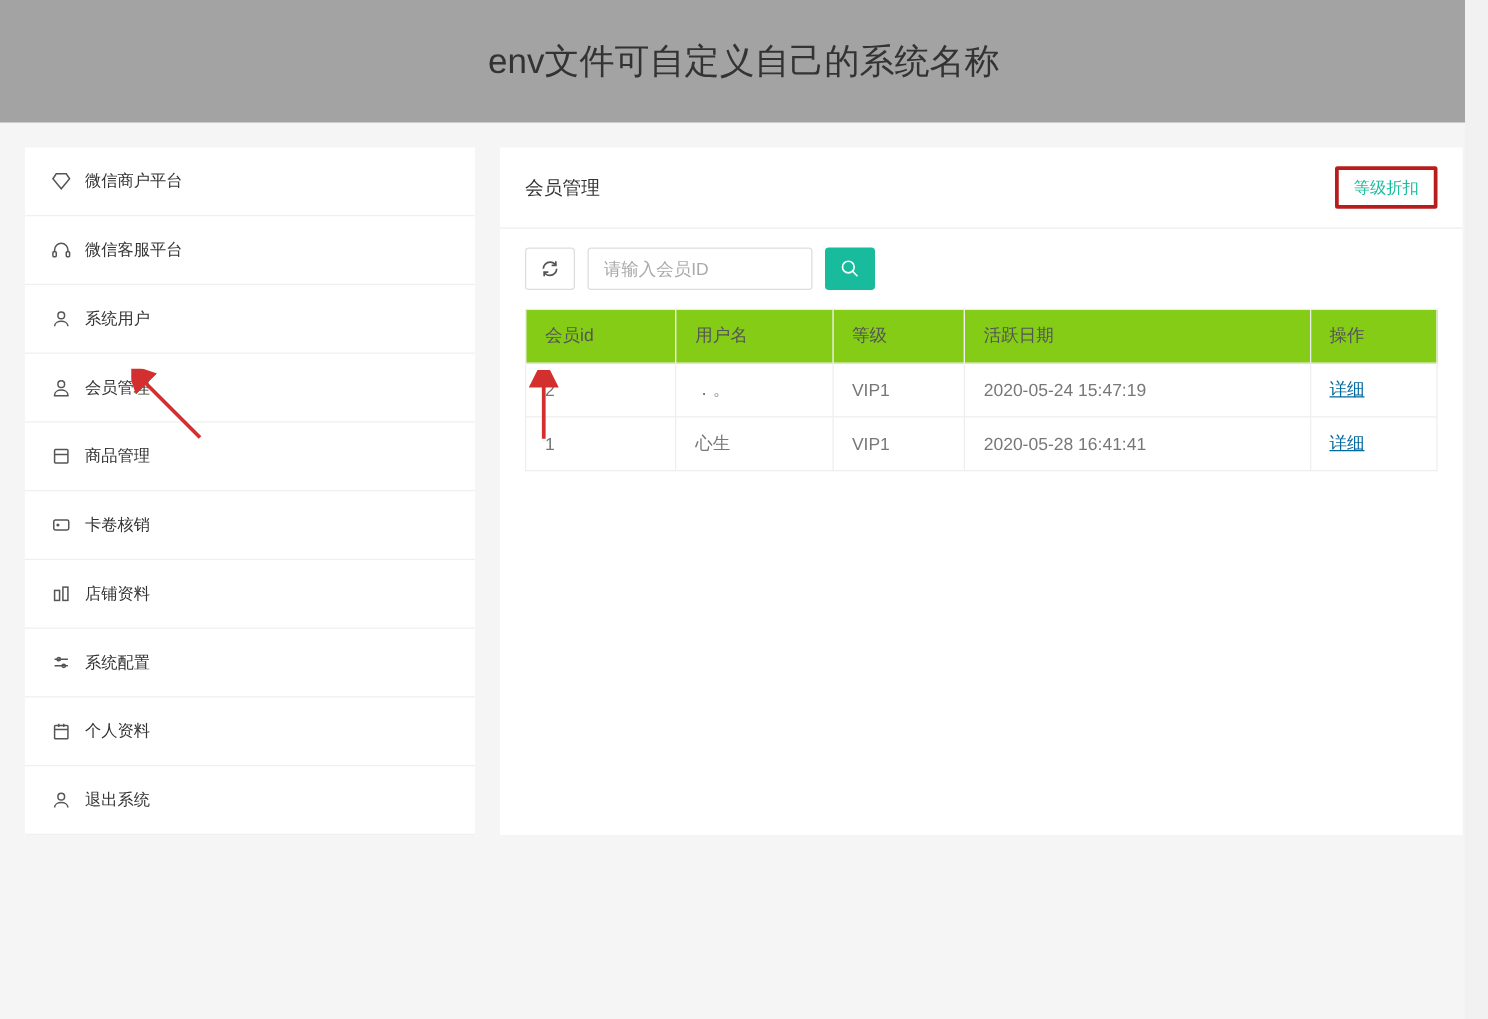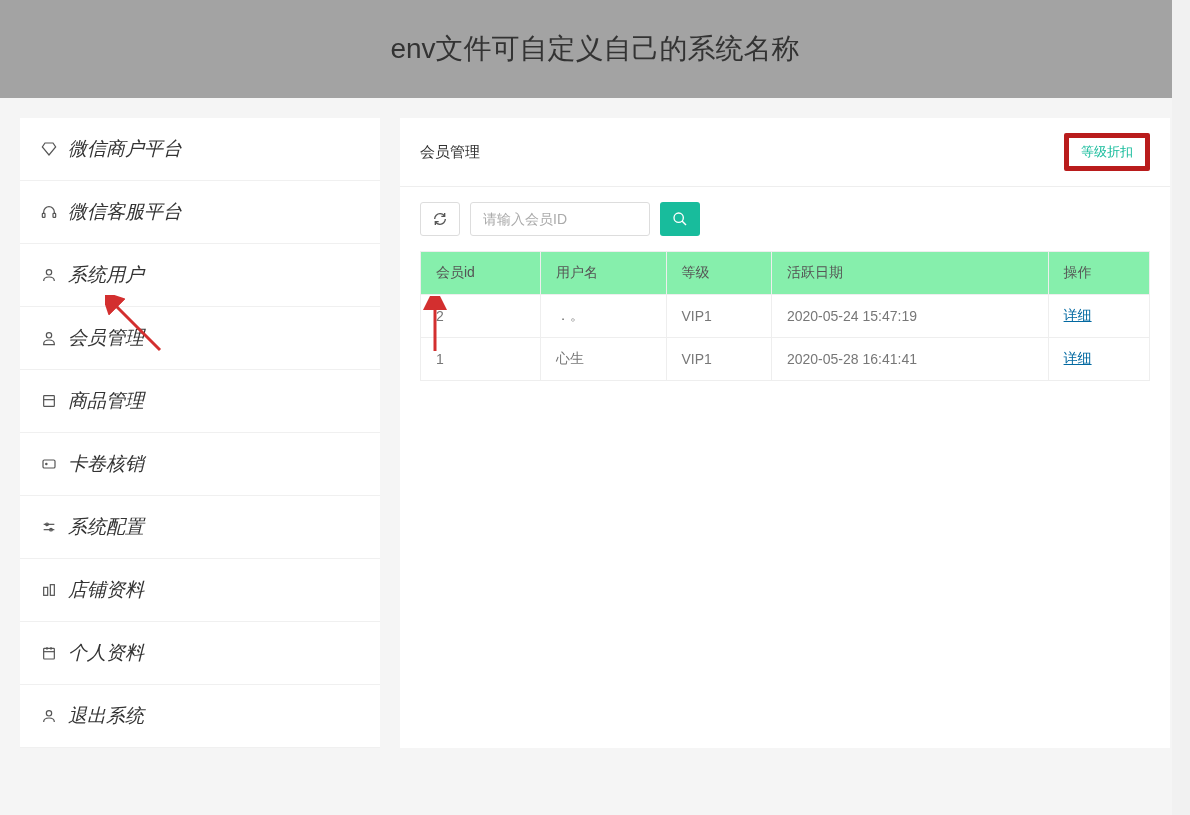--- a/index.html
+++ b/index.html
@@ -23,27 +23,26 @@
       gap: 20px;
       max-width: 1190px;
     }
     .sidebar {
       width: 360px;
       background: #fff;
       flex-shrink: 0;
     }
     .sidebar-item {
       display: flex;
-      align-items: center;
+      align-items: flex-start;
       padding: 18px 20px;
       border-bottom: 1px solid #f0f0f0;
       cursor: pointer;
       color: #333;
-      font-size: 19px;
-      font-style: italic;
+      font-size: 13px;
     }
     .sidebar-item .icon {
       width: 18px;
       height: 18px;
       margin-right: 10px;
       display: inline-flex;
       align-items: center;
       justify-content: center;
       color: #555;
     }
@@ -64,21 +63,21 @@
       justify-content: space-between;
       align-items: center;
       padding: 15px 20px;
       border-bottom: 1px solid #eee;
     }
     .main-title {
       font-size: 15px;
       color: #333;
     }
     .tier-btn {
-      border: 5px solid #b91c1c;
+      border: 3px solid #b91c1c;
       color: #18bc9c;
       background: #fff;
       padding: 5px 12px;
       font-size: 13px;
       cursor: pointer;
       border-radius: 2px;
       margin-left: 13px;
     }
     .toolbar {
       display: flex;
@@ -136,21 +135,21 @@
     }
     .data-table {
       width: calc(100% - 40px);
       margin: 0 20px 20px;
       border-collapse: collapse;
       border: 1px solid #eee;
     }
     .data-table th {
       text-align: left;
       padding: 12px 15px;
-      background: #86efac;
+      background: #84cc16;
       border: 1px solid #eee;
       font-weight: normal;
       color: #555;
       font-size: 14px;
     }
     .data-table td {
       padding: 12px 15px;
       border: 1px solid #eee;
       color: #777;
       font-size: 14px;
@@ -242,36 +241,36 @@
         <svg viewBox="0 0 24 24">
             <rect x="3" y="6" width="18" height="12" rx="2"></rect>
             <circle cx="8" cy="12" r="1"></circle>
           </svg>
       </span>
       <span>卡卷核销</span>
     </div>
     <div class="sidebar-item">
       <span class="icon">
         <svg viewBox="0 0 24 24">
+            <rect x="4" y="8" width="6" height="12"></rect>
+            <rect x="14" y="4" width="6" height="16"></rect>
+          </svg>
+      </span>
+      <span>店铺资料</span>
+    </div>
+    <div class="sidebar-item">
+      <span class="icon">
+        <svg viewBox="0 0 24 24">
             <line x1="4" y1="8" x2="20" y2="8"></line>
             <line x1="4" y1="16" x2="20" y2="16"></line>
             <circle cx="9" cy="8" r="2"></circle>
             <circle cx="15" cy="16" r="2"></circle>
           </svg>
       </span>
       <span>系统配置</span>
-    </div>
-    <div class="sidebar-item">
-      <span class="icon">
-        <svg viewBox="0 0 24 24">
-            <rect x="4" y="8" width="6" height="12"></rect>
-            <rect x="14" y="4" width="6" height="16"></rect>
-          </svg>
-      </span>
-      <span>店铺资料</span>
     </div>
     <div class="sidebar-item">
       <span class="icon">
         <svg viewBox="0 0 24 24">
             <rect x="4" y="5" width="16" height="16" rx="1"></rect>
             <line x1="4" y1="10" x2="20" y2="10"></line>
             <line x1="9" y1="3" x2="9" y2="7"></line>
             <line x1="15" y1="3" x2="15" y2="7"></line>
           </svg>
       </span>

